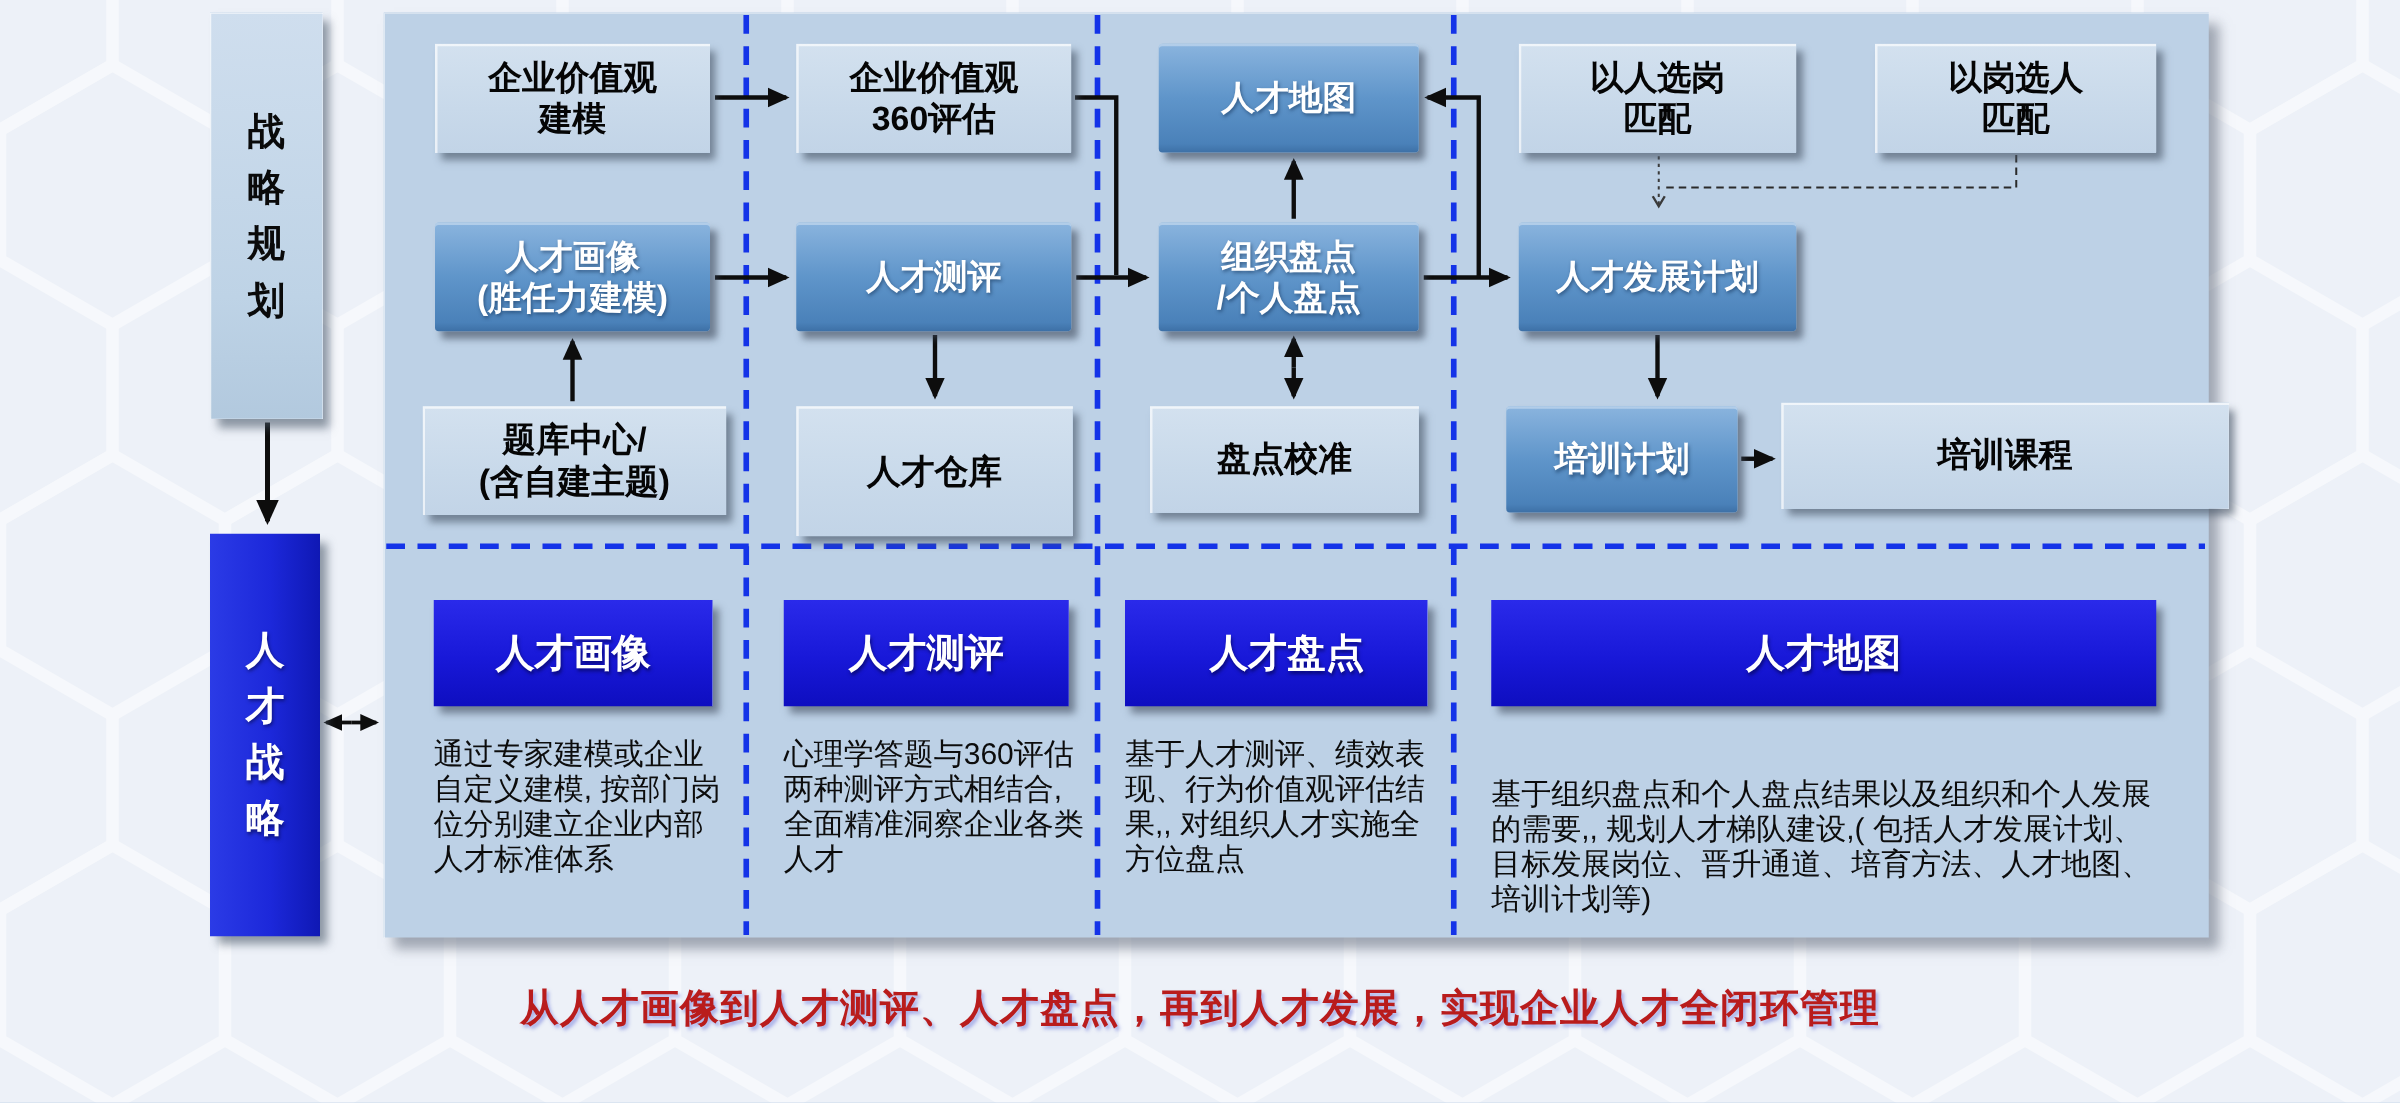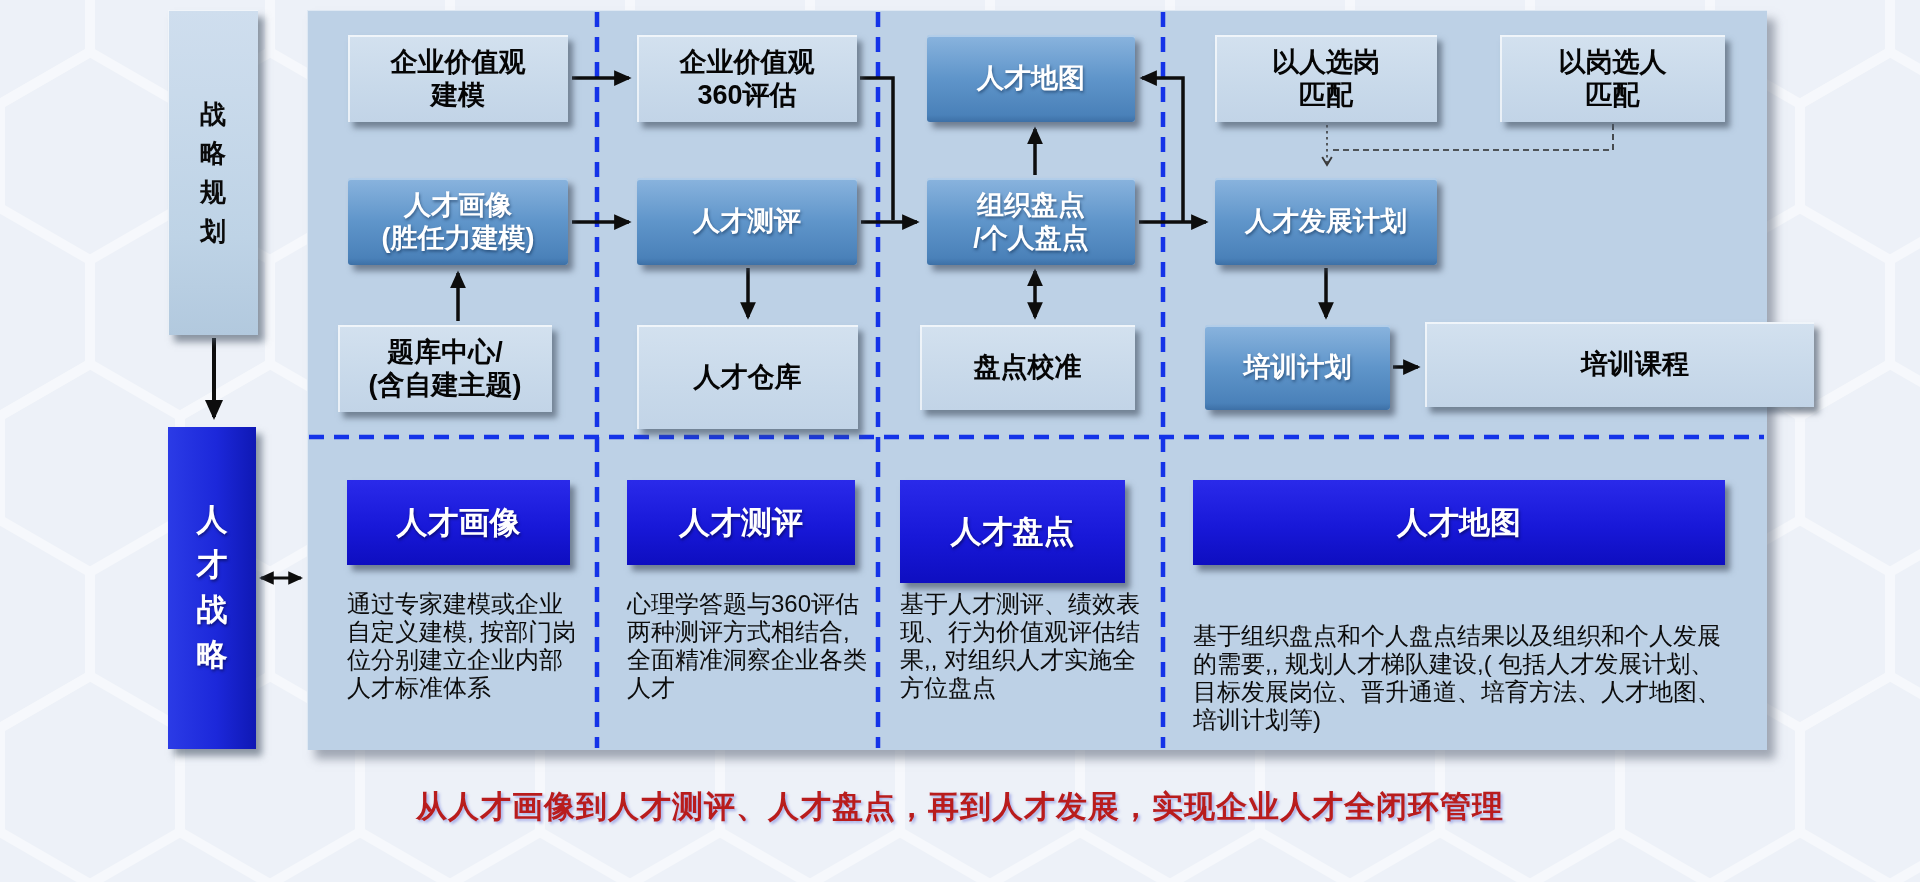--- a/index.html
+++ b/index.html
@@ -10,21 +10,21 @@
   }
   svg.bg{position:absolute;left:0;top:0;z-index:0;}
   #overlay{position:absolute;left:0;top:0;z-index:2;pointer-events:none;}
 
   
   .vrail{position:absolute;z-index:3;display:flex;align-items:center;justify-content:center;}
   .vrail .vtxt{display:block;width:1.08em;margin:0 auto;word-break:break-all;text-align:center;font-weight:bold;}
   #rail-strategy{left:168px;top:10px;width:90px;height:325px;
     background:linear-gradient(180deg,#cfdeee 0%,#bed3e6 70%,#b2c9de 100%);
     box-shadow:6px 7px 7px rgba(74,88,105,.6), inset 1px 1px 0 rgba(255,255,255,.7);}
-  #rail-strategy .vtxt{font-size:26px;line-height:1.5;color:#0a0a0a;}
+  #rail-strategy .vtxt{font-size:30px;line-height:1.5;color:#0a0a0a;}
   #rail-talent{left:168px;top:427px;width:88px;height:322px;
     background:linear-gradient(90deg,#2b3be6 0%,#1c28da 55%,#0f18b4 100%);
     box-shadow:6px 7px 7px rgba(74,88,105,.6);}
   #rail-talent .vtxt{font-size:31px;line-height:1.45;color:#ffffff;text-shadow:1px 2px 3px rgba(0,0,40,.5);}
 
   
   #panel{position:absolute;left:307px;top:10px;width:1460px;height:740px;z-index:1;
     background:#bdd1e6;
     box-shadow:8px 9px 9px rgba(96,106,122,.55), inset 1px 1px 0 rgba(255,255,255,.5);}
 
@@ -44,34 +44,34 @@
 
   #box-values-modeling{left:348px;top:35px;width:220px;height:87px;}
   #box-values-360    {left:637px;top:35px;width:220px;height:87px;}
   #box-talent-map    {left:927px;top:35px;width:208px;height:87px;}
   #box-person-post   {left:1215px;top:35px;width:222px;height:87px;}
   #box-post-person   {left:1500px;top:35px;width:225px;height:87px;}
   #box-portrait      {left:348px;top:178px;width:220px;height:87px;}
   #box-assessment    {left:637px;top:178px;width:220px;height:87px;}
   #box-org-review    {left:927px;top:178px;width:208px;height:87px;}
   #box-dev-plan      {left:1215px;top:178px;width:222px;height:87px;}
-  #box-question-bank {left:338px;top:325px;width:214px;height:87px;}
+  #box-question-bank {left:338px;top:325px;width:243px;height:87px;}
   #box-warehouse     {left:637px;top:325px;width:221px;height:104px;}
   #box-calibration   {left:920px;top:325px;width:215px;height:85px;}
   #box-training-plan {left:1205px;top:325px;width:185px;height:85px;}
-  #box-training-course{left:1425px;top:322px;width:358px;height:85px;padding-left:31px;}
+  #box-training-course{left:1425px;top:322px;width:358px;height:85px;}
 
   
   .hdr{position:absolute;z-index:3;display:flex;align-items:center;justify-content:center;
     background:linear-gradient(180deg,#2a2aea 0%,#1818d8 55%,#0e0ec0 100%);
     color:#fff;font-weight:bold;font-size:31px;text-shadow:1px 2px 3px rgba(0,0,50,.55);
     box-shadow:5px 6px 6px rgba(60,72,90,.6);}
   #hdr-portrait   {left:347px;top:480px;width:223px;height:85px;}
   #hdr-assessment {left:627px;top:480px;width:228px;height:85px;}
-  #hdr-review     {left:900px;top:480px;width:225px;height:103px;}
+  #hdr-review     {left:900px;top:480px;width:225px;height:85px;padding-left:17px;}
   #hdr-development{left:1193px;top:480px;width:532px;height:85px;}
 
   .desc{position:absolute;z-index:3;font-size:24px;line-height:28px;color:#0c0c0c;text-align:left;}
   #desc-portrait   {left:347px;top:590px;width:234px;}
   #desc-assessment {left:627px;top:590px;width:240px;}
   #desc-review     {left:900px;top:590px;width:242px;}
   #desc-development{left:1193px;top:590px;width:542px;margin-top:32px;}
 
   
   #caption{position:absolute;z-index:3;left:0;right:0;top:786px;text-align:center;

